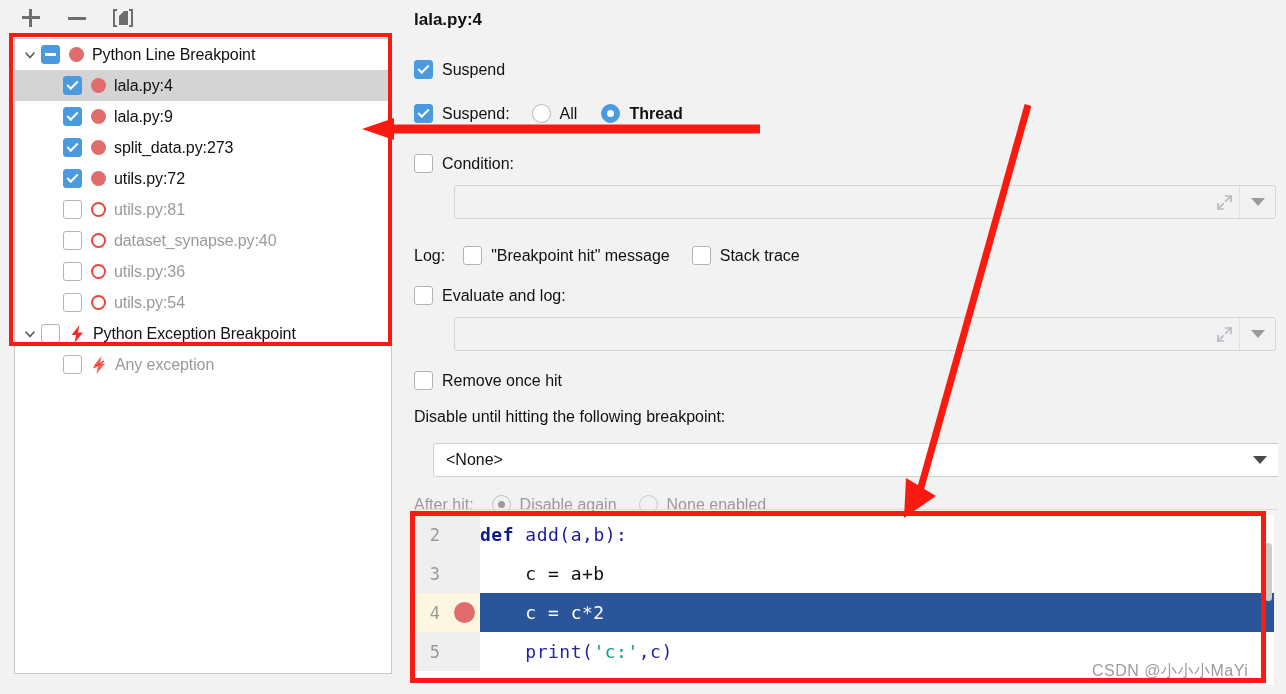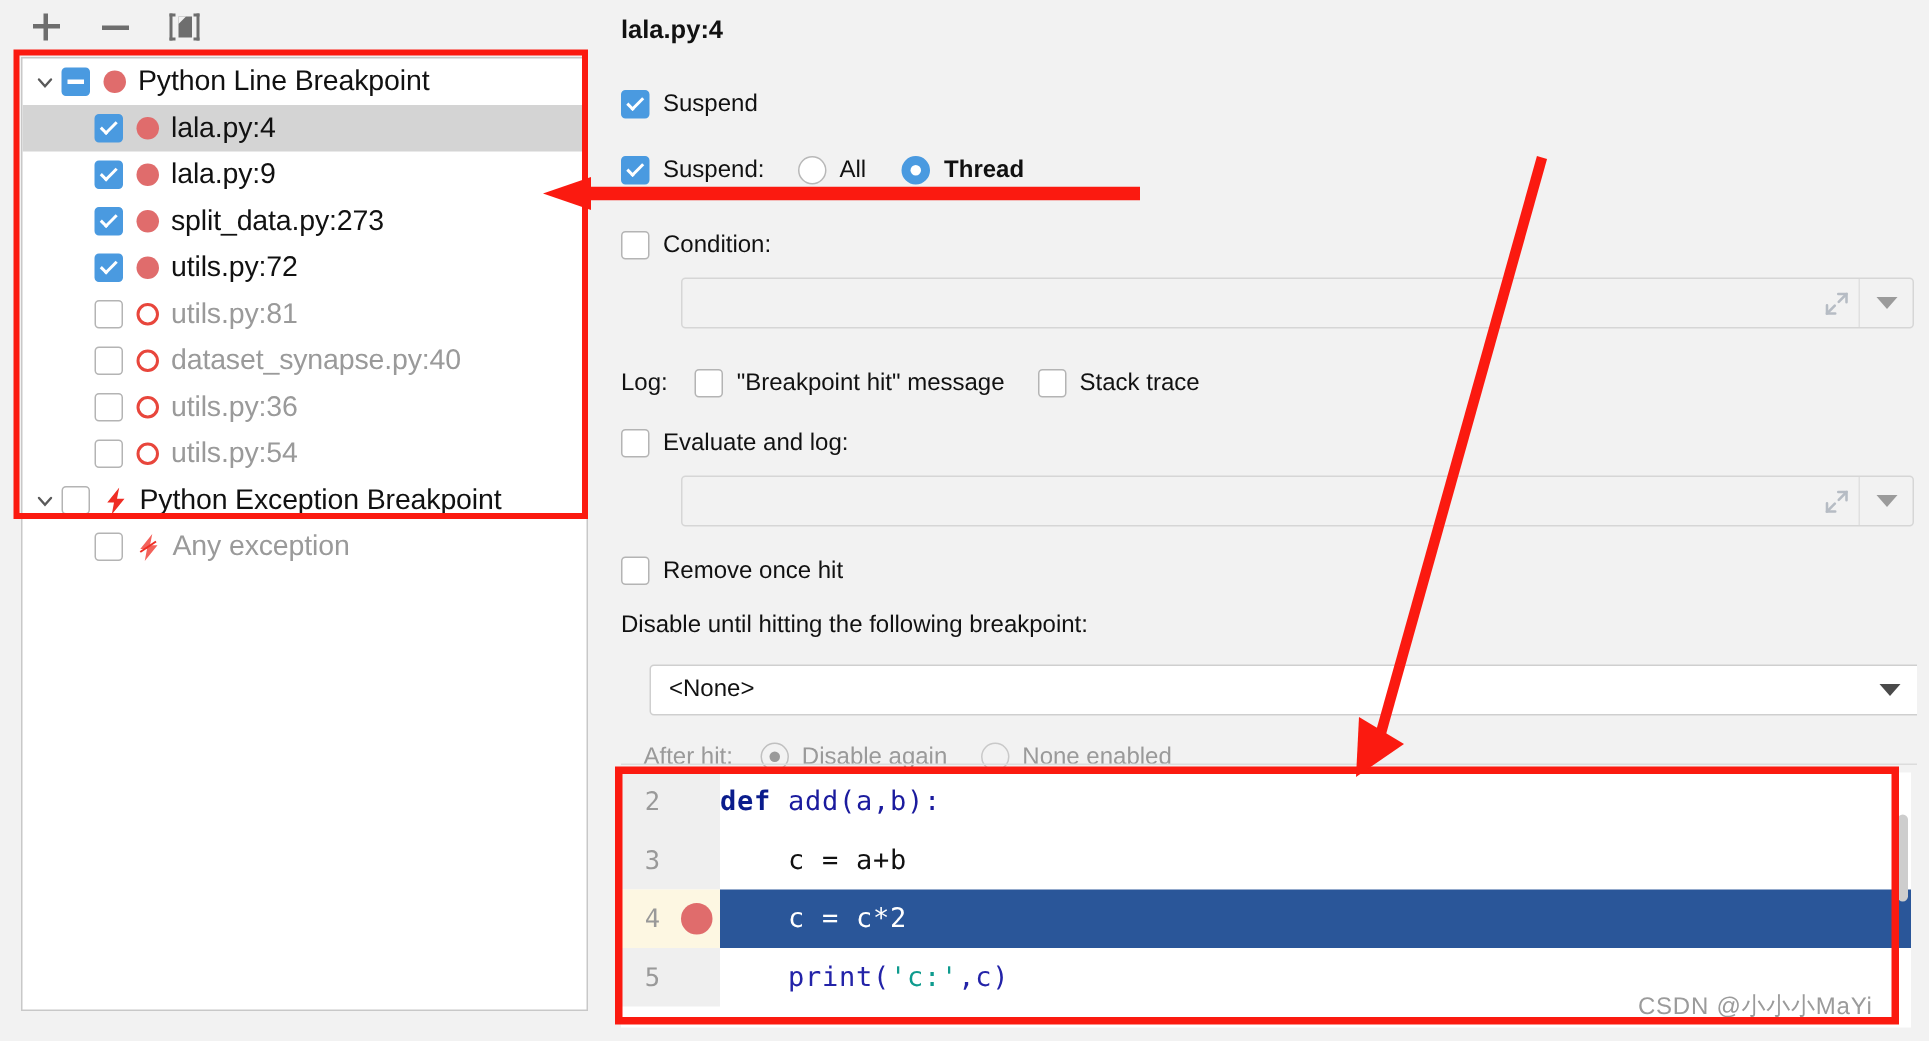--- a/index.html
+++ b/index.html
@@ -76,21 +76,21 @@
   .cb.partial .dash{width:11px;height:2.6px;background:#fff;}
   .bp-dot{
     width:15px;height:15px;border-radius:50%;flex:0 0 15px;margin-right:8px;
   }
   .bp-dot.filled{background:#e06c6c;}
   .bp-dot.hollow{background:transparent;border:2.4px solid #e8463c;}
   .bolt{
     flex:0 0 17px;width:17px;height:19px;margin-right:7px;position:relative;
     display:flex;align-items:center;justify-content:center;
   }
-  .tree-label{ font-size:19px; color:#111; letter-spacing:-0.1px;}
+  .tree-label{ font-size:16px; color:#111; letter-spacing:-0.1px;}
   .tree-label.muted{ color:#9a9a9a; }
   .tree-label.bold-node{ color:#111; }
 
   
   #right-panel{
     position:absolute;left:406px;top:0;width:880px;height:694px;background:#f2f2f2;
   }
   #bp-title{
     position:absolute;left:8px;top:10px;font-size:17px;font-weight:bold;color:#111;
   }
@@ -413,21 +413,21 @@
   </div>
 
   <div id="none-combo">
     <span class="val">&lt;None&gt;</span>
     <span class="cbar">
         <span class="caret dark"></span>
       </span>
   </div>
 
   <div class="frow" style="left:8px;top:495px;">
-    <span class="flabel dim" style="margin-left:15px;">After hit:</span>
+    <span class="flabel dim" style="margin-left:0;">After hit:</span>
     <span class="radio dimon" style="margin-left:18px;">
         <span class="pip"></span>
       </span>
     <span class="flabel dim">Disable again</span>
     <span class="radio dim" style="margin-left:22px;"></span>
     <span class="flabel dim">None enabled</span>
   </div>
 </div>
 
 <div class="hr-sep"></div>

